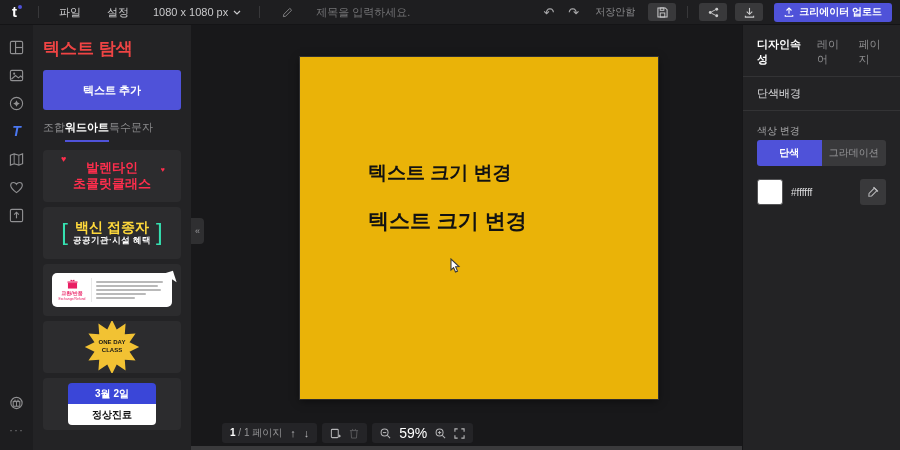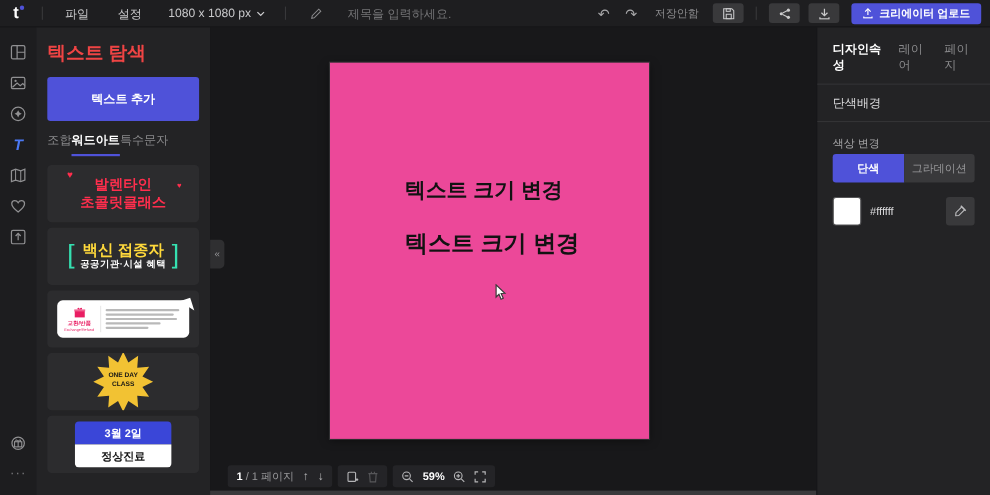--- a/index.html
+++ b/index.html
@@ -78,34 +78,34 @@
   .wa-sched-date { flex:1; background:#3a46d8; color:#fff; font-weight:800; font-size:10px;
     display:flex; align-items:center; justify-content:center; }
   .wa-sched-status { flex:1; background:#fff; color:#141414; font-weight:800; font-size:10px;
     display:flex; align-items:center; justify-content:center; }
 
   
   .canvas-area { flex:1; background:#18181a; position:relative; }
   .collapse-handle { position:absolute; left:0; top:193px; width:13px; height:26px; background:#2f2f31;
     border-radius:0 4px 4px 0; color:#9a9a9c; font-size:9px; display:flex; align-items:center;
     justify-content:center; cursor:pointer; }
-  .page-canvas { position:absolute; left:109px; top:32px; width:290px; height:342px; background:#ec4899;
+  .page-canvas { position:absolute; left:109px; top:32px; width:358px; height:342px; background:#eab308;
     box-shadow:0 0 0 1px rgba(255,255,255,.12), 0 2px 8px rgba(0,0,0,.5); }
   .cv-text { position:absolute; left:68px; color:#121212; font-weight:800; white-space:nowrap; }
   .cv-text-small { top:103px; font-size:19px; }
   .cv-text-large { top:150px; font-size:21px; }
   .cursor { position:absolute; left:259px; top:233px; }
 
-  .bottom-toolbar { position:absolute; left:16px; bottom:7px; display:flex; gap:5px; }
+  .bottom-toolbar { position:absolute; left:31px; bottom:7px; display:flex; gap:5px; }
   .bt-group { background:#242427; border-radius:3px; display:flex; align-items:center; gap:8px;
     padding:3px 8px; height:20px; }
   .bt-page { font-size:10px; color:#98989a; white-space:nowrap; }
   .bt-page b { color:#fff; }
   .bt-arrow { color:#b5b5b7; font-size:11px; cursor:pointer; line-height:1; }
-  .bt-zoom { color:#fff; font-size:10px; font-weight:bold; }
+  .bt-zoom { color:#fff; font-size:14px; font-weight:normal; }
   .bt-icon { display:flex; align-items:center; cursor:pointer; }
   .bt-icon.disabled { opacity:.35; cursor:default; }
   .hscrollbar { position:absolute; left:0; right:0; bottom:0; height:4px; background:#3a3a3c; cursor:pointer; }
 
   
   .right-panel { width:158px; background:#232325; border-left:1px solid #161618; }
   .rp-tabs { display:flex; gap:14px; padding:12px 14px 9px 14px; border-bottom:1px solid #333335; }
   .rp-tab { font-size:11px; color:#8a8a8c; cursor:pointer; }
   .rp-tab.active { color:#fff; font-weight:bold; }
   .rp-section { padding:9px 14px; font-size:11px; color:#dddddf; border-bottom:1px solid #333335; }

